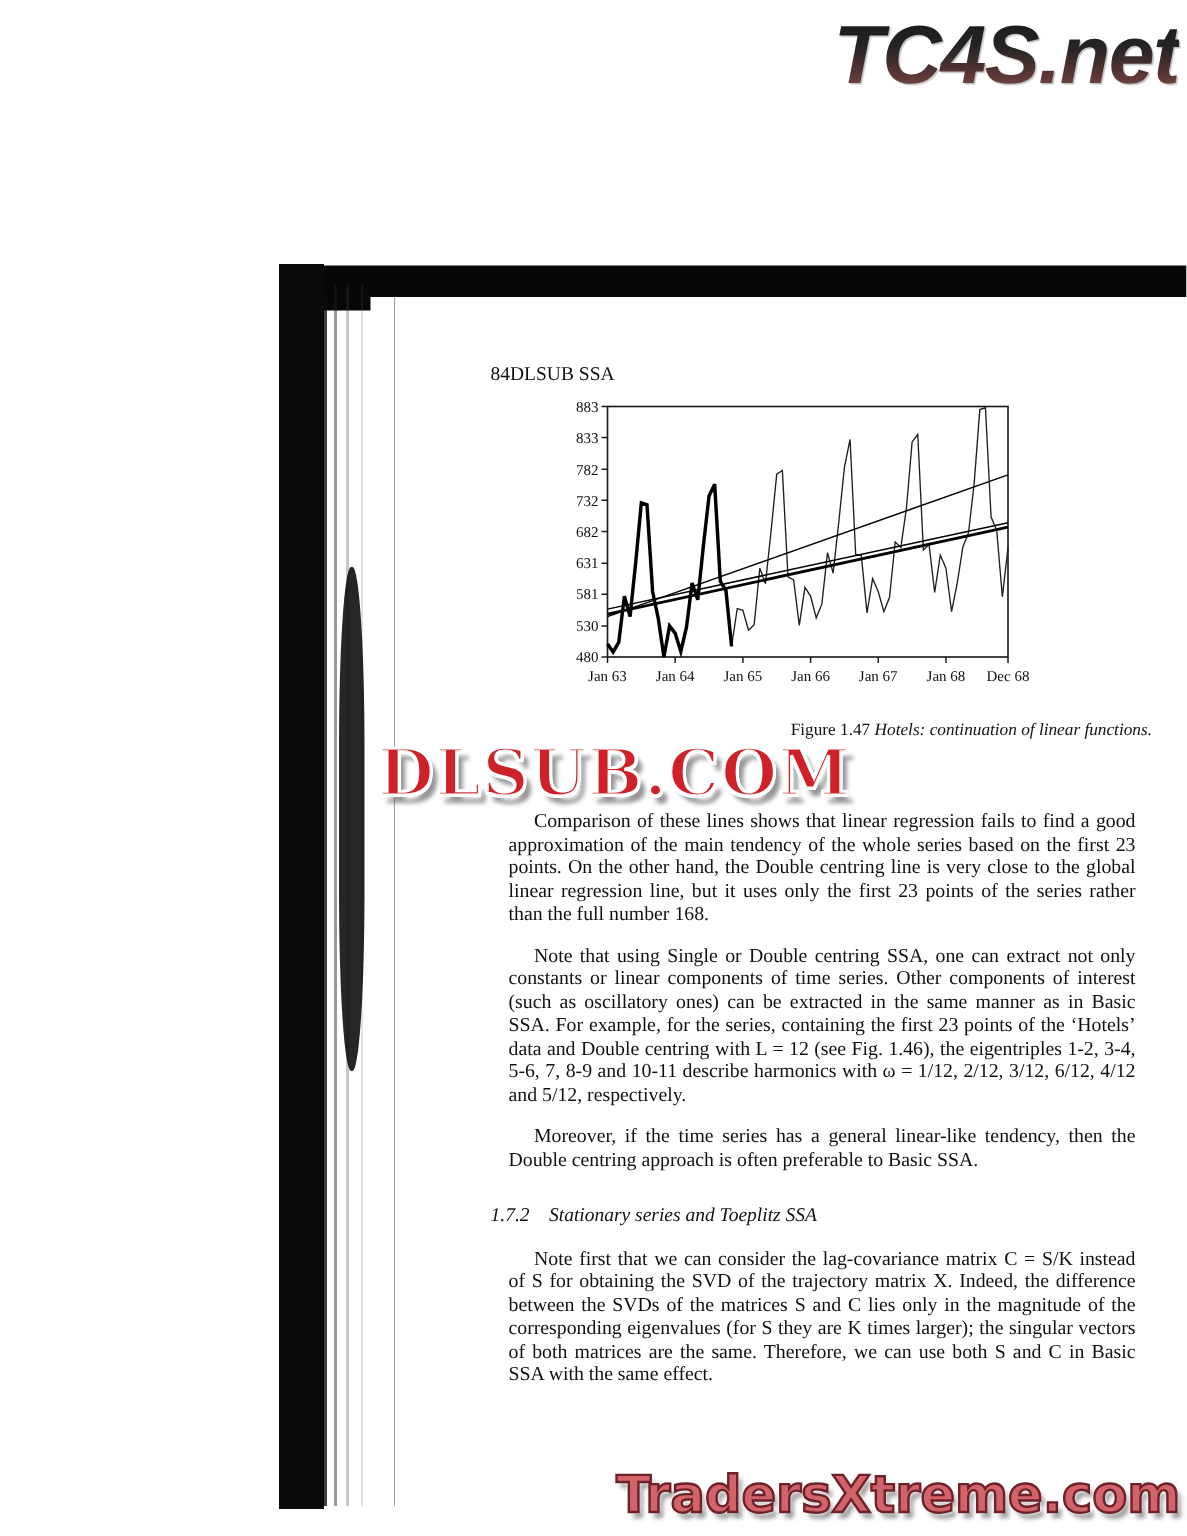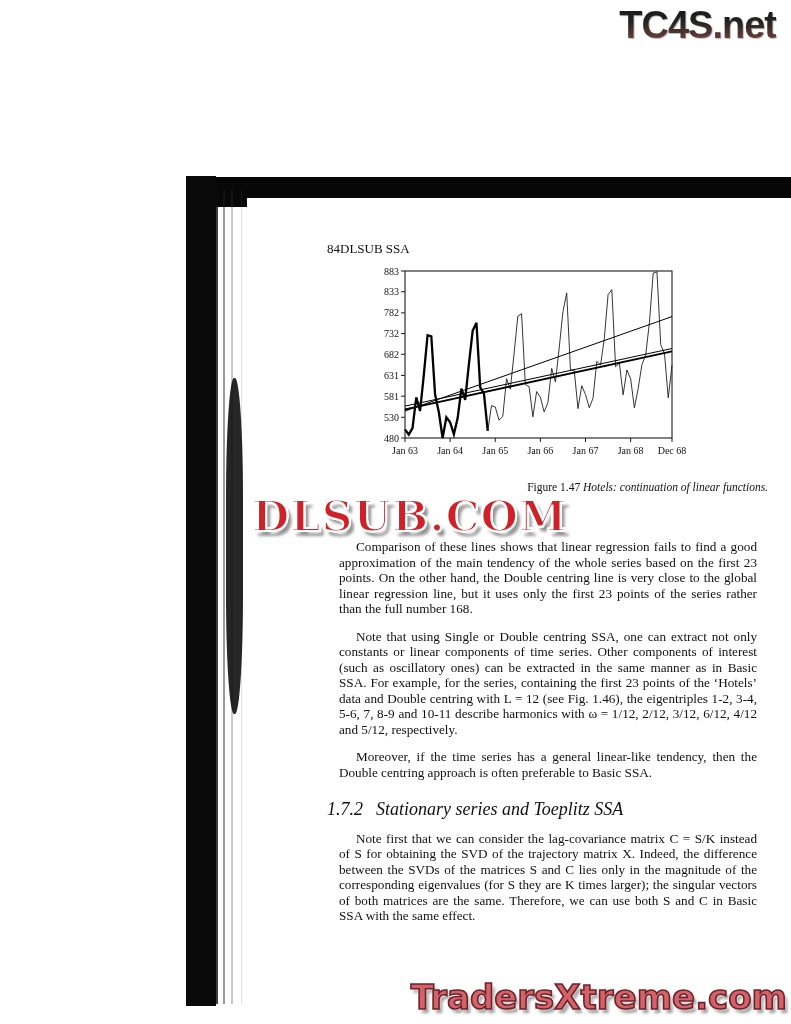--- a/index.html
+++ b/index.html
@@ -4,26 +4,27 @@
 <style>
   html,body{margin:0;padding:0;}
   body{
     width:791px;height:1024px;position:relative;overflow:hidden;
     background:#ffffff;
     font-family:"Liberation Serif",serif;
     color:#111;
   }
   
   .wm-top{
-    position:absolute;top:4px;right:15px;
-    font-family:"Liberation Sans",sans-serif;font-weight:bold;font-size:38px;
+    position:absolute;top:4px;right:5px;
+    font-family:"Liberation Sans",sans-serif;font-weight:bold;font-size:55px;
     letter-spacing:-1px;
     background:linear-gradient(180deg,#161616 0%,#242424 42%,#5e3836 74%,#956158 100%);
     -webkit-background-clip:text;background-clip:text;color:transparent;
     filter:drop-shadow(1px 1px 0.5px rgba(0,0,0,0.25));
+    font-style:italic;
   }
   .wm-mid{
     position:absolute;left:252px;top:491px;
     font-family:"DejaVu Serif",serif;font-weight:bold;font-size:43px;
     letter-spacing:1px;
     color:#cf2128;
     -webkit-text-stroke:2px #ffffff;
     text-shadow:-1px -1px 0 #fff,1px -1px 0 #fff,-1px 1px 0 #fff,1px 1px 0 #fff,
                 4px 5px 3px rgba(115,115,115,0.75);
     text-align:right;
@@ -76,21 +77,21 @@
   .text-block{
     position:absolute;left:327px;top:527px;width:442px;
     font-size:13.2px;line-height:15.5px;text-align:justify;
   }
   .text-block p{margin:12px;}
   .text-block p.indent{text-indent:17px;}
   .p2{margin-top:7px !important;}
   .p3{margin-top:2px !important;}
   .p5{margin-top:3px !important;}
   .section-heading{
-    margin:22px 0 13px 0;font-size:18px;font-weight:normal;font-style:italic;
+    margin:22px 0 13px 0;font-size:13px;font-weight:normal;font-style:italic;
   }
   .section-heading .num{margin-right:13px;}
 </style>
 </head>
 <body>
 
 <div class="wm-top">TC4S.net</div>
 
 <div class="scan-bar-top"></div>
 <div class="scan-bar-step"></div>

